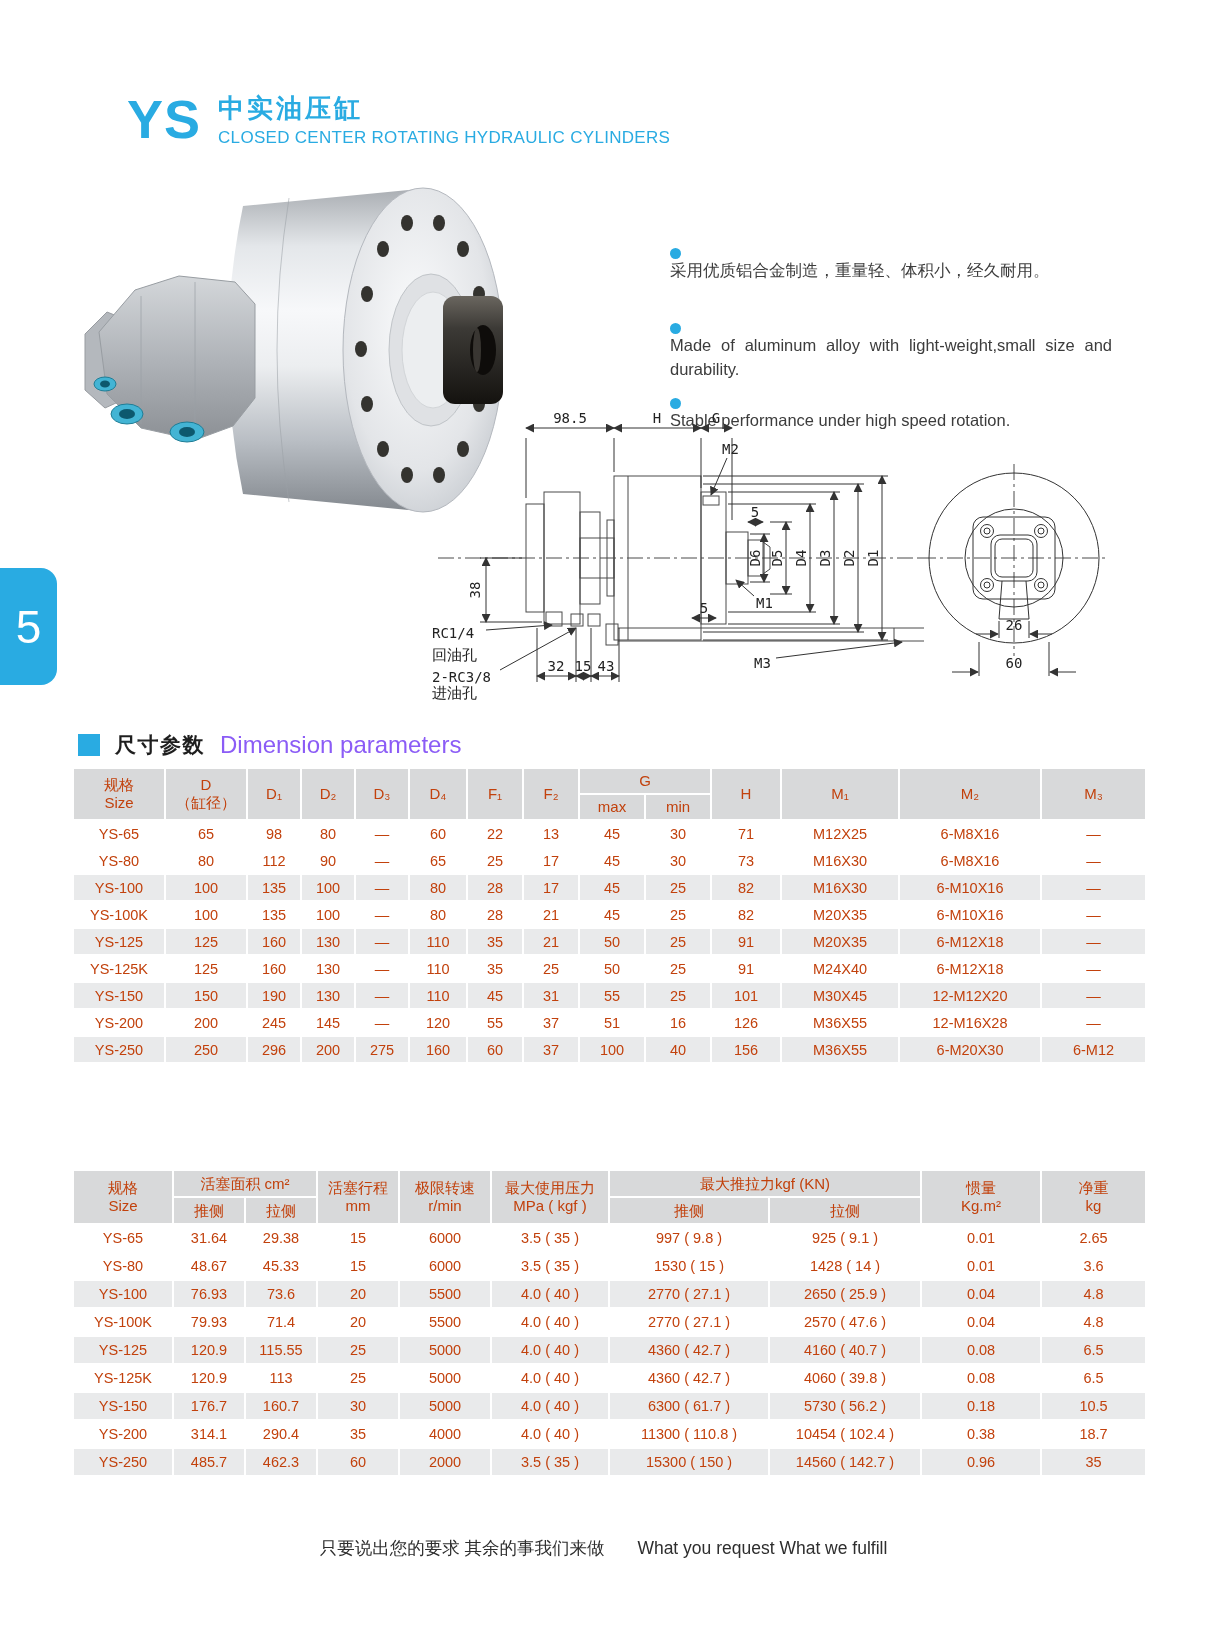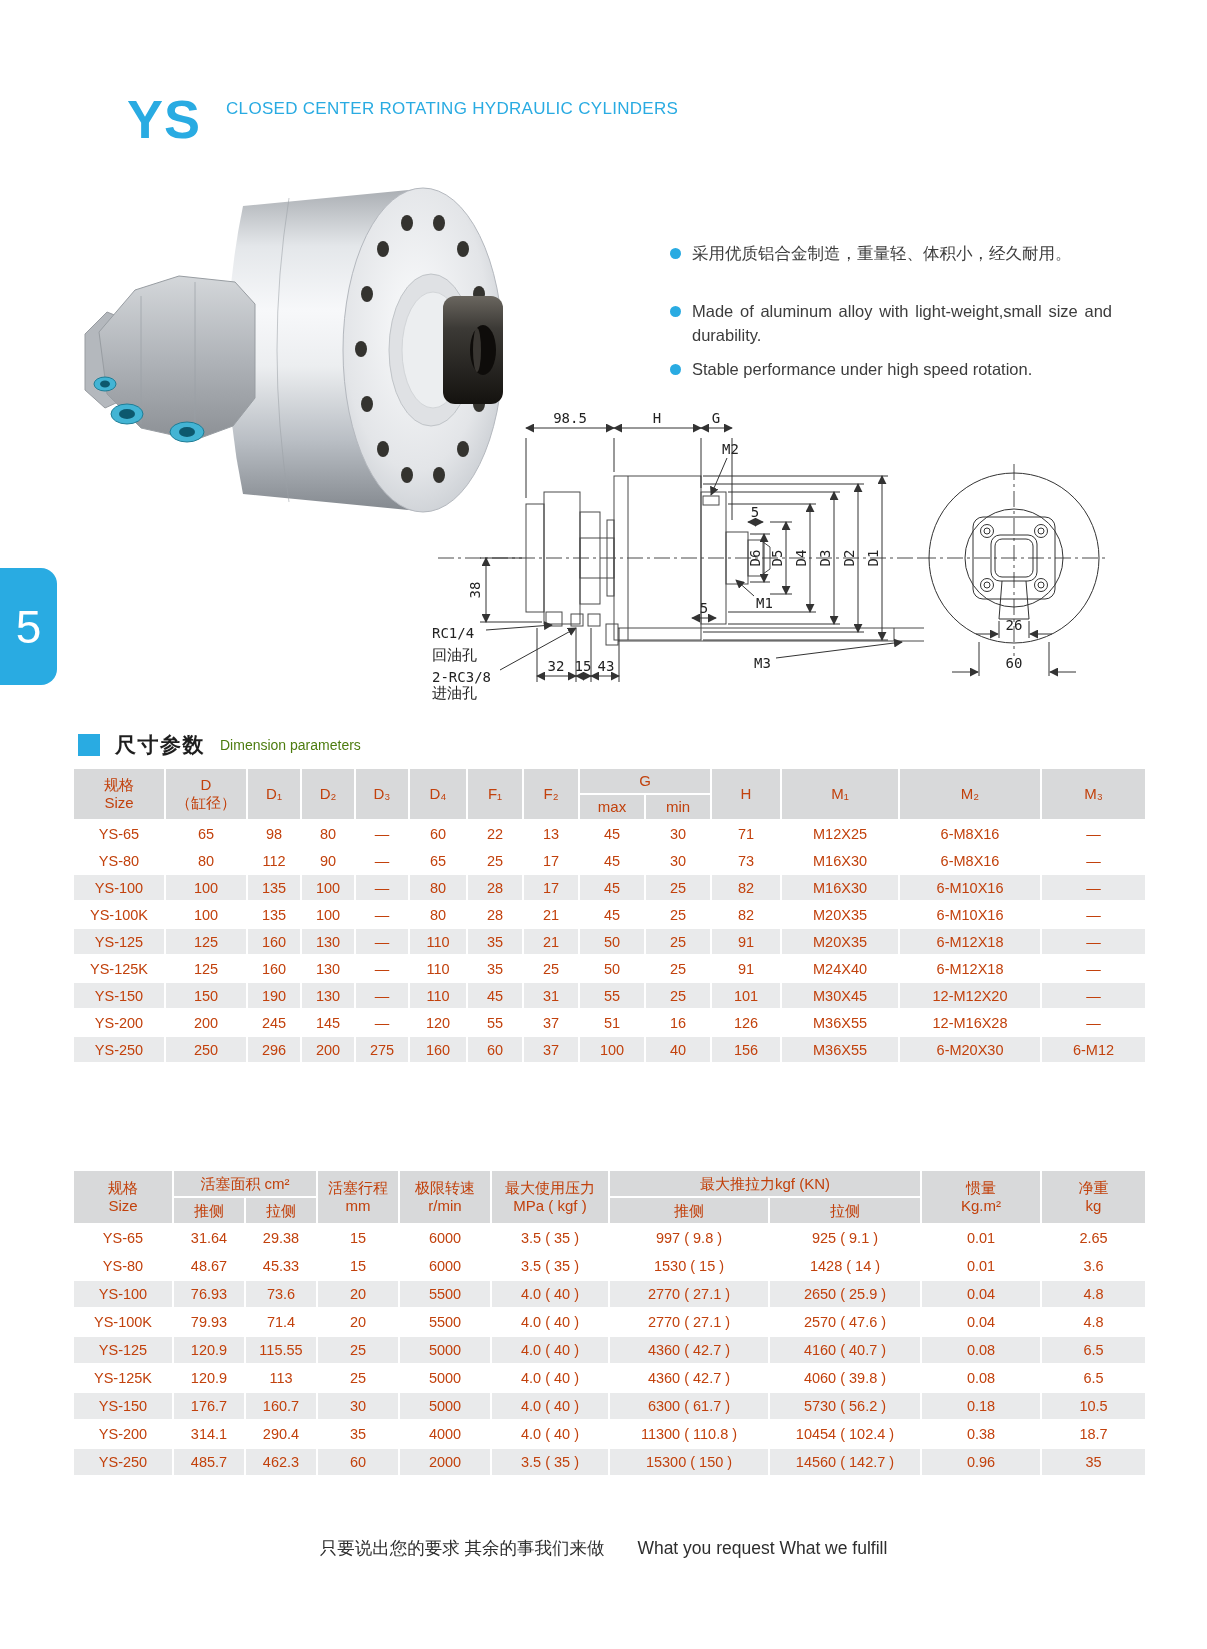--- a/index.html
+++ b/index.html
@@ -6,46 +6,46 @@
   html,body{margin:0;padding:0;background:#f2f2f2;}
   .page{position:relative;width:1207px;height:1649px;background:#ffffff;margin:0 auto;
         font-family:"Liberation Sans","DejaVu Sans",sans-serif;color:#3f3f3f;overflow:hidden;}
 
   
   .side-tab{position:absolute;left:0;top:568px;width:57px;height:117px;background:var(--accent);
             border-radius:0 16px 16px 0;color:#fff;font-size:46px;display:flex;align-items:center;
             justify-content:center;}
 
   
-  .brand{position:absolute;left:127px;top:94px;display:flex;gap:25px;align-items:flex-start;}
+  .brand{position:absolute;left:127px;top:94px;display:flex;gap:17px;align-items:flex-start;}
   .ys{font-size:54px;font-weight:bold;color:var(--accent);line-height:0.95;letter-spacing:1px;}
   .t-cn{font-size:26px;color:var(--accent);font-weight:bold;letter-spacing:3px;line-height:1.1;}
   .t-en{font-size:17px;color:var(--accent);margin-top:5px;white-space:nowrap;letter-spacing:0.3px;}
 
   
   .photo{position:absolute;left:83px;top:184px;}
 
   
   .features{position:absolute;left:670px;top:242px;width:442px;font-size:16.5px;color:#3c3c3c;}
-  .feat{display:flex;margin-bottom:10px;line-height:1.45;}
+  .feat{display:flex;margin-bottom:10px;line-height:1.45;flex-direction:column;}
   .feat p{margin:0;}
   .feat.en p{text-align:justify;}
   .dot{width:11px;height:11px;border-radius:50%;background:var(--accent);flex:none;margin:6px 11px 0 0;}
   .gap{height:24px;}
 
   
   .drawing{position:absolute;left:424px;top:392px;}
   .drawing text{font-family:"DejaVu Sans Mono","Liberation Mono",monospace;font-size:14px;fill:#222;}
   .drawing text.cjk{font-family:"Liberation Sans","DejaVu Sans",sans-serif;font-size:15px;}
 
   
   .sec{position:absolute;left:78px;display:flex;align-items:center;gap:15px;}
   .sec .sq{width:22px;height:22px;background:var(--accent);flex:none;}
   .sec .cn{font-size:21px;font-weight:bold;color:#1e1e1e;letter-spacing:1.5px;}
-  .sec .en{font-size:14px;color:#4d7c0f;}
+  .sec .en{font-size:24px;color:#8b5cf6;}
   #sec1{top:731px;}
   #sec2{top:1135px;}
 
   
   .t{position:absolute;left:72px;width:1073px;border-collapse:collapse;table-layout:fixed;
      text-align:center;font-size:14.5px;color:#c2410c;}
   .t th,.t td{border:2px solid #fff;font-weight:normal;padding:0 2px;}
   .t thead th{background:#d8d9da;font-size:15px;line-height:1.2;}
   .t tbody td{background:#fff;}
   .t tbody tr:nth-child(2n+3) td{background:#e9eaeb;}
@@ -64,20 +64,21 @@
 </head>
 <body>
 
 <div class="page">
 
   <div class="side-tab">5</div>
 
   <div class="brand">
     <div class="ys">YS</div>
     <div>
+      <div class="t-cn">中实油压缸</div>
       <div class="t-en">CLOSED CENTER ROTATING  HYDRAULIC  CYLINDERS</div>
     </div>
   </div>
 
   <svg class="photo" width="420" height="332" viewBox="0 0 420 332">
     <defs>
       <linearGradient id="gm" x1="0" y1="0" x2="0" y2="1">
         <stop offset="0" stop-color="#a9adb2"></stop>
           <stop offset="0.18" stop-color="#e4e7ea"></stop>
         <stop offset="0.38" stop-color="#f7f8fa"></stop>

